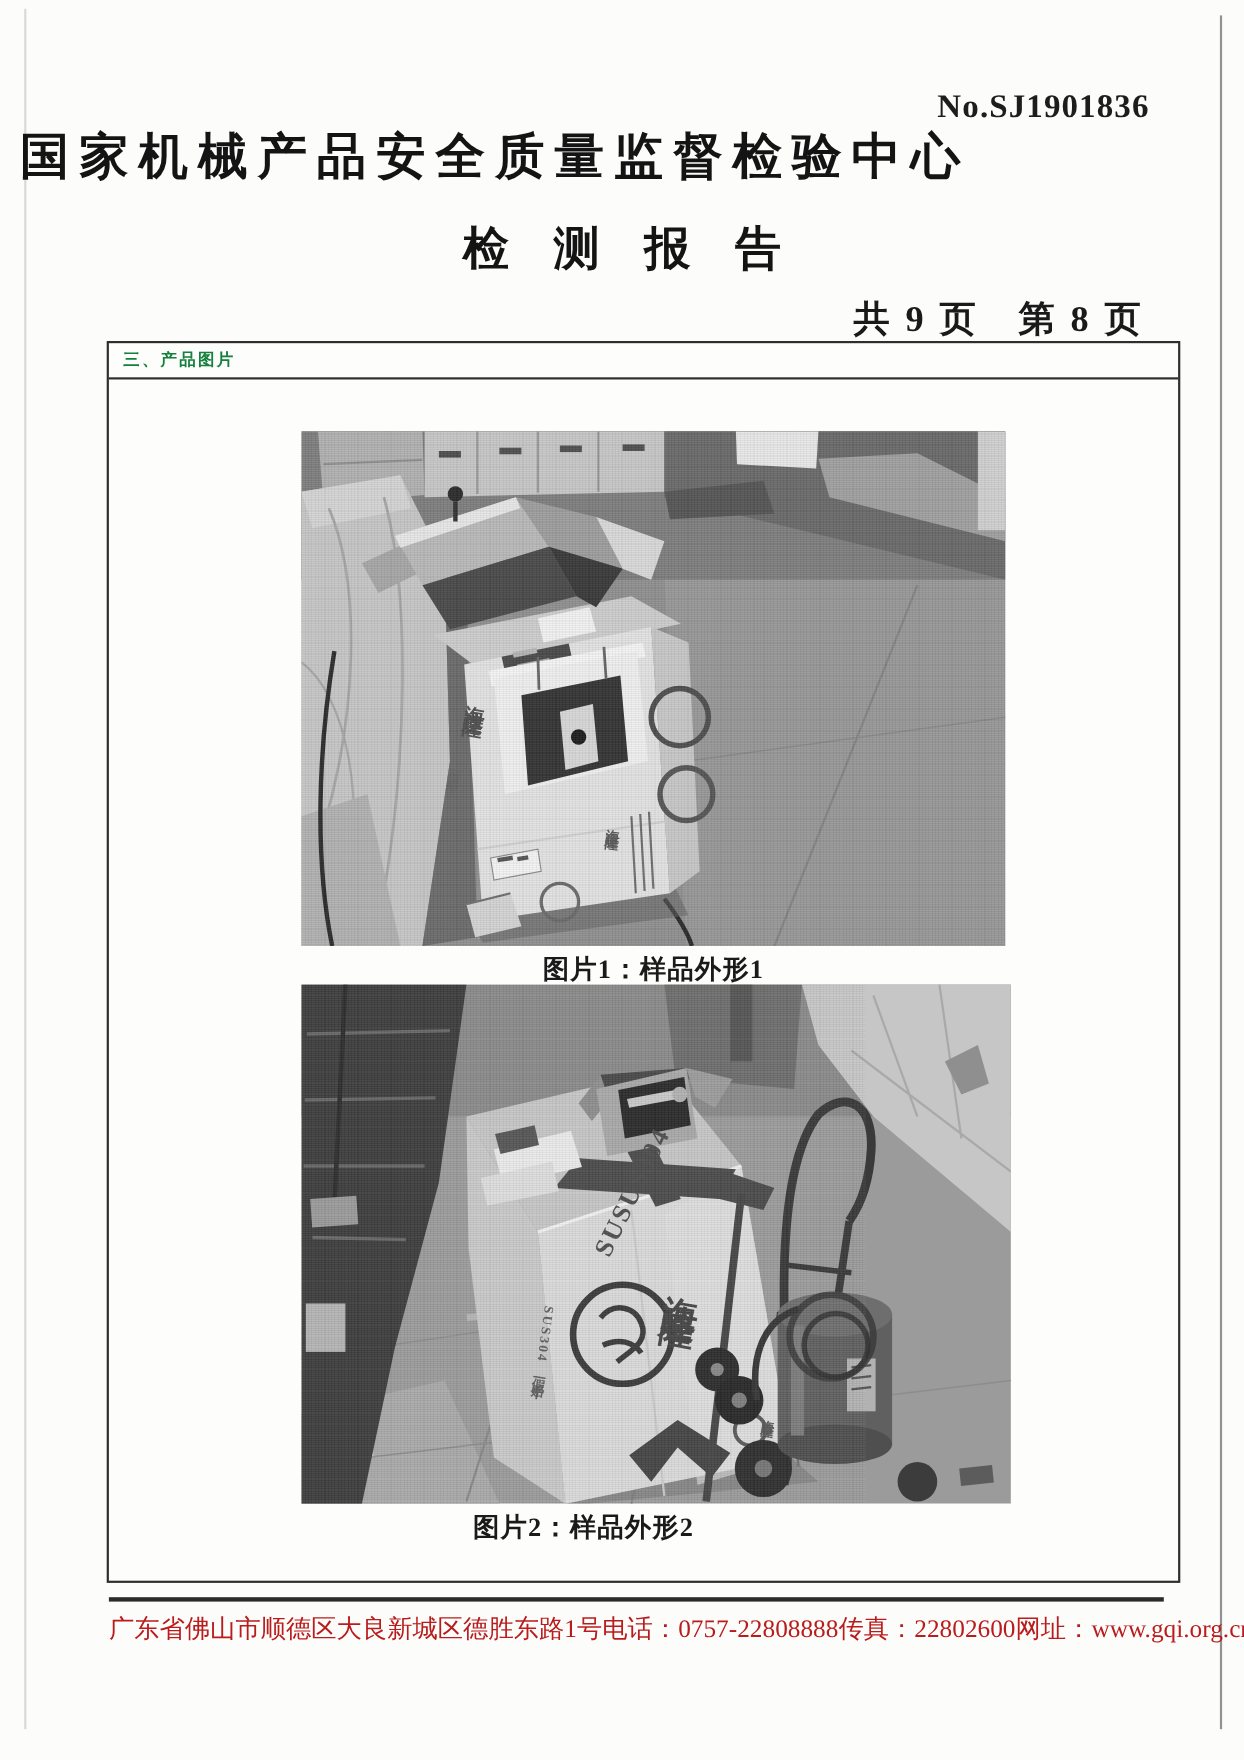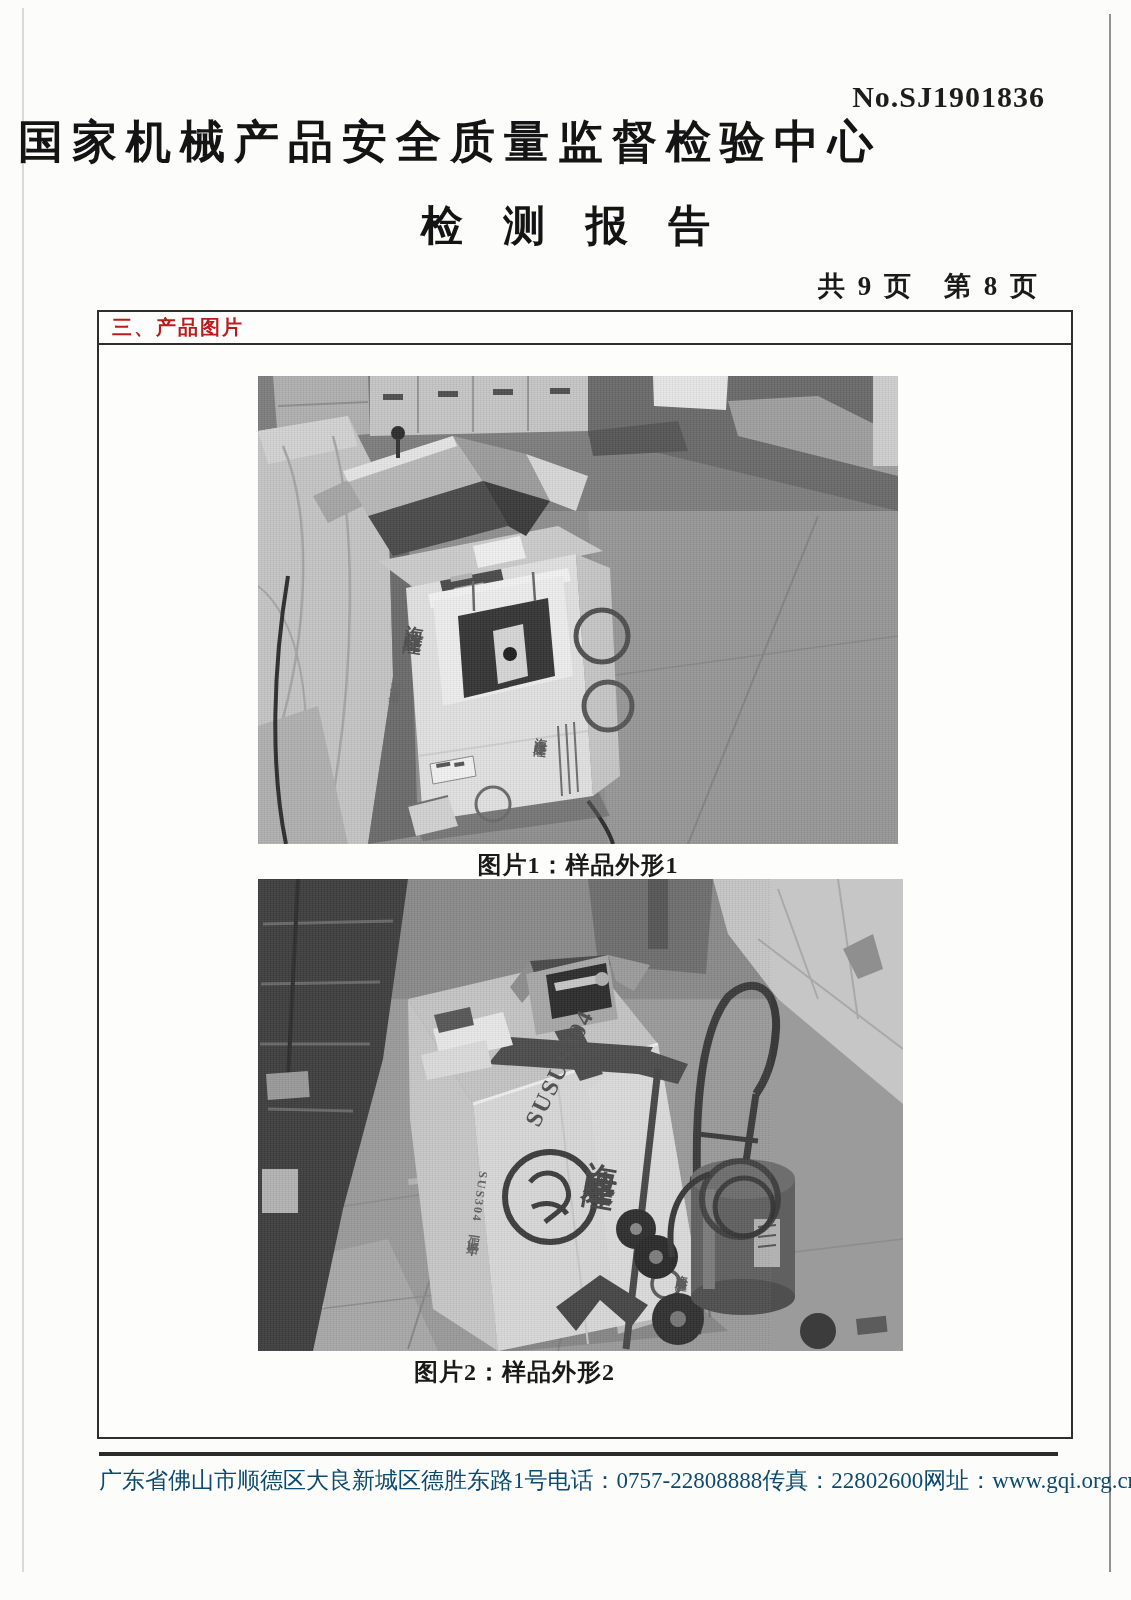--- a/index.html
+++ b/index.html
@@ -11,49 +11,49 @@
   }
   .scan-edge { position:absolute; }
   .scan-edge.left  { left:22px;  top:8px;  width:2px; height:1564px; background:#d9d9d7; }
   .scan-edge.right { left:1109px; top:14px; width:2px; height:1558px; background:#929292; }
 
   .report-no { position:absolute; top:80px; right:86px; font-size:30px; font-weight:bold; letter-spacing:1px; color:#1d1d1d; }
   .org-title { position:absolute; top:112px; left:0; width:100%; text-align:left;
                font-size:45px; font-weight:bold; letter-spacing:9px; padding-left:18px; color:#141414; white-space:nowrap; }
   .doc-title { position:absolute; top:198px; left:0; width:100%; text-align:center;
                font-size:42px; font-weight:bold; letter-spacing:15px; padding-left:15px; color:#141414; white-space:nowrap; }
-  .page-info { position:absolute; top:268px; right:91px; font-size:27px; font-weight:bold; letter-spacing:3px; color:#1a1a1a; }
+  .page-info { position:absolute; top:268px; right:91px; font-size:33px; font-weight:bold; letter-spacing:3px; color:#1a1a1a; }
 
   .content-box { position:absolute; left:97px; top:310px; width:976px; height:1129px;
                  border:2px solid #2e2e2e; background:#fdfdfc; }
   .section-bar { height:33px; border-bottom:2px solid #2e2e2e; display:flex; align-items:center;
-                 padding-left:13px; font-size:20px; font-weight:bold; letter-spacing:2px; color:#b91c1c; }
-
-  figure { position:absolute; margin:0; }
+                 padding-left:13px; font-size:15px; font-weight:bold; letter-spacing:2px; color:#15803d; }
+
+  figure { position:absolute; margin:16px; }
   .fig1 { left:159px; top:64px;  width:640px; }
   .fig2 { left:159px; top:567px; width:513px; }
   .photo-frame { position:relative; }
   .photo-frame svg { display:block; }
   .grain { position:absolute; inset:0; pointer-events:none; opacity:.9;
     background:
       repeating-linear-gradient(0deg,  rgba(255,255,255,.04) 0 1px, rgba(0,0,0,.045) 1px 2px),
       repeating-linear-gradient(90deg, rgba(0,0,0,.03) 0 1px, rgba(255,255,255,.03) 1px 3px);
   }
   figcaption { margin-top:5px; text-align:center; font-size:24px; font-weight:bold; letter-spacing:1px; color:#1a1a1a; }
 
   
   .vtext { position:absolute; writing-mode:vertical-rl; text-orientation:upright;
            font-weight:bold; line-height:1; white-space:nowrap; }
   .vtext.mixed { text-orientation:mixed; }
   .rtext { position:absolute; transform-origin:left top; white-space:nowrap; font-weight:bold; }
 
   .footer-rule { position:absolute; left:99px; top:1452px; width:959px; height:4px; background:#2b2b2b; }
   .footer-line { position:absolute; left:99px; top:1465px; width:959px; display:flex;
                  justify-content:space-between; align-items:baseline;
-                 font-size:23px; color:#0c4a6e; white-space:nowrap; }
+                 font-size:23px; color:#b91c1c; white-space:nowrap; }
 </style>
 </head>
 <body>
 
 <div class="page">
 
   <div class="scan-edge left"></div>
   <div class="scan-edge right"></div>
 
   <div class="report-no">No.SJ1901836</div>

